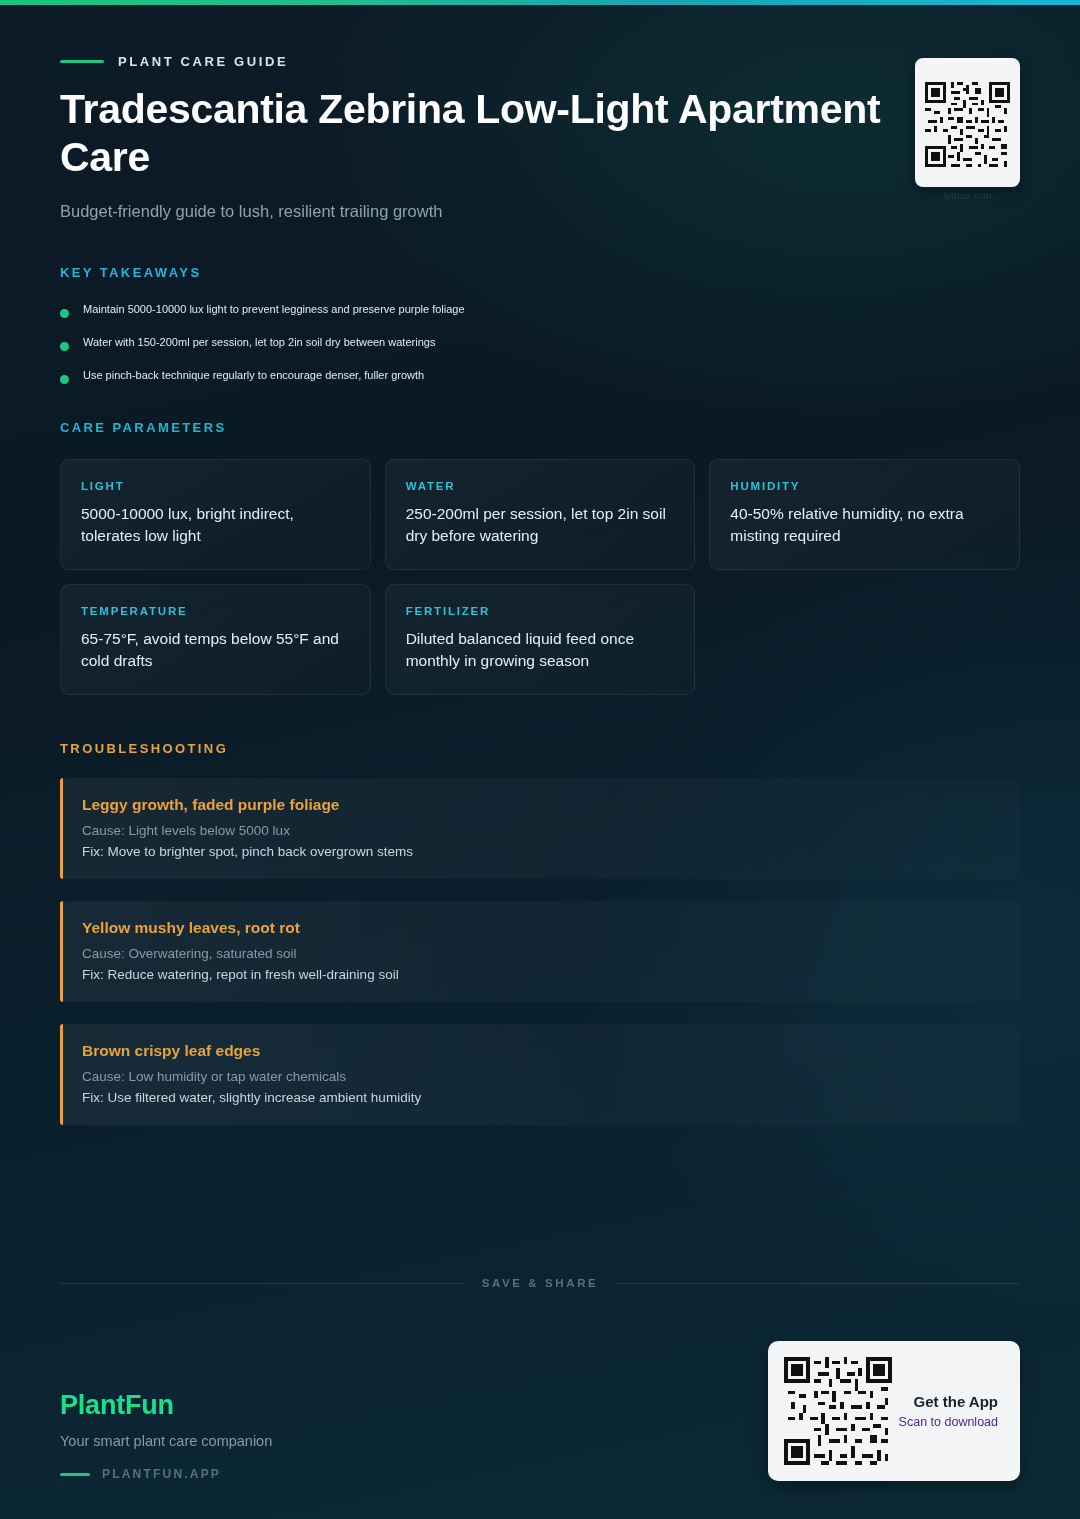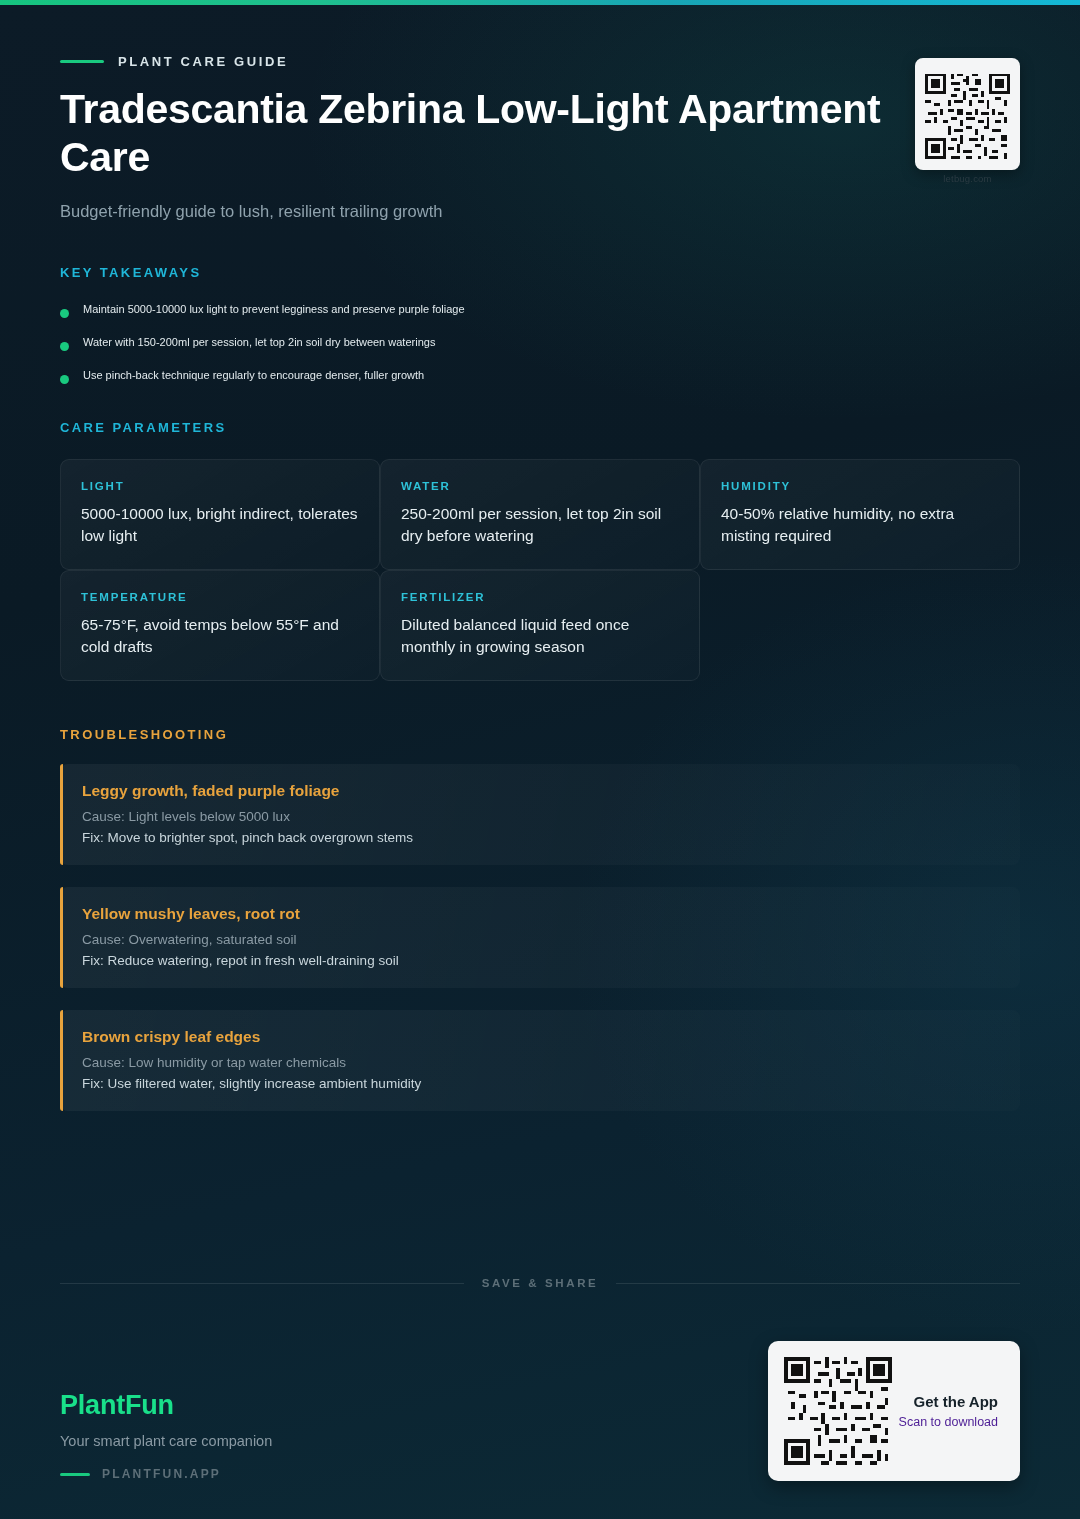--- a/index.html
+++ b/index.html
@@ -31,21 +31,21 @@
     letter-spacing: 2.6px; text-transform: uppercase;
   }
   h1.title {
     color: #ffffff; font-size: 41px; line-height: 1.18; font-weight: 700;
     letter-spacing: -0.3px; max-width: 880px;
   }
   .subtitle { color: #8fa2ad; font-size: 16.5px; margin-top: 20px; }
 
   .qr-top {
     position: absolute; top: 58px; right: 60px;
-    width: 105px; height: 112px; background: #f4f5f6; border-radius: 8px;
+    width: 105px; height: 129px; background: #f4f5f6; border-radius: 8px;
     padding: 10px 10px 6px 10px; text-align: center;
     box-shadow: 0 4px 14px rgba(0,0,0,0.35);
   }
   .qr-top .qr-label { font-size: 9.5px; color: #2a3a42; margin-top: 5px; letter-spacing: .2px; }
 
   .qr-img { width: 100%; height: 100%; }
 
   
   .sec-head {
     font-size: 13px; font-weight: 700; letter-spacing: 2.4px;
@@ -56,21 +56,21 @@
 
   .takeaways { margin-top: 22px; }
   .take-item { display: flex; align-items: flex-start; gap: 14px; margin-bottom: 17px; }
   .take-dot { width: 9px; height: 9px; border-radius: 50%; background: #19c97f; margin-top: 7px; flex: none; }
   .take-text { color: #e3ebee; font-size: 11px; line-height: 1.35; }
 
   
   .params-head { margin-top: 36px; }
   .params-grid {
     display: grid; grid-template-columns: repeat(3, 1fr);
-    margin-top: 24px;
+    gap: 14px; margin-top: 24px;
   }
   .param-card {
     background: linear-gradient(150deg, rgba(255,255,255,0.045), rgba(255,255,255,0.015));
     border: 1px solid rgba(255,255,255,0.07);
     border-radius: 9px; padding: 20px 20px 22px 20px; min-height: 104px;
   }
   .param-label {
     font-size: 11.5px; font-weight: 700; letter-spacing: 1.8px;
     text-transform: uppercase; color: #2ec2d8; margin-bottom: 11px;
   }

